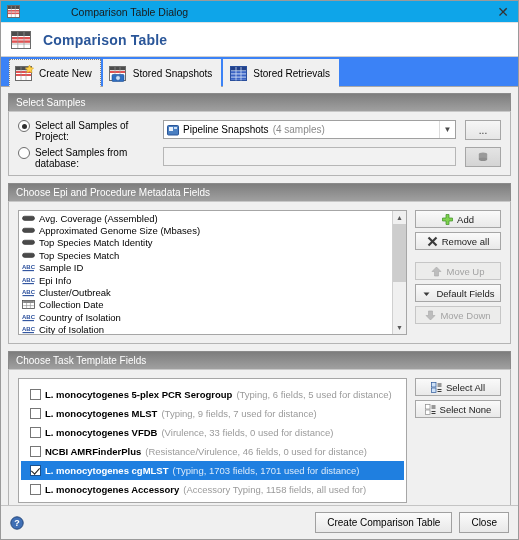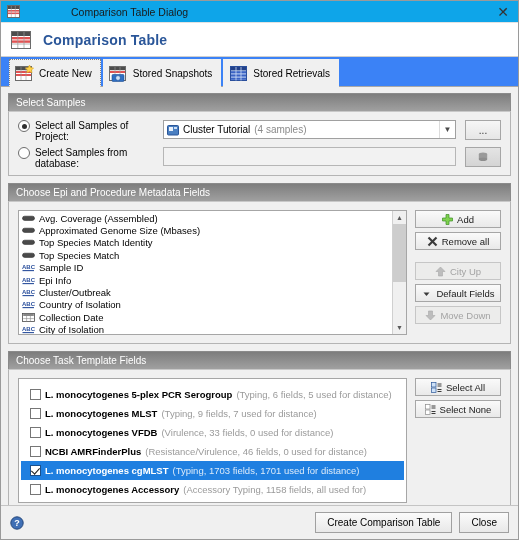--- a/index.html
+++ b/index.html
@@ -310,21 +310,21 @@
           <span class="radio on"></span>
           <span class="rlabel">Select all Samples of Project:</span>
           <span class="combo">
             <span class="proj-ic">
               <svg viewBox="0 0 12 12" width="12" height="12">
                 <rect x="0.5" y="1.5" width="11" height="9.5" rx="1" fill="#4a7fc1" stroke="#2a5699"></rect>
                 <rect x="2" y="3" width="4" height="4" fill="#e9f1fb"></rect>
                 <rect x="7" y="3" width="3" height="2" fill="#cfe0f5"></rect>
               </svg>
             </span>
-            <span class="proj-name">Cluster Tutorial</span>
+            <span class="proj-name">Pipeline Snapshots</span>
             <span class="proj-count">(4 samples)</span>
             <span class="arrow">▼</span>
           </span>
           <span class="sqbtn">...</span>
         </div>
         <div class="srow">
           <span class="radio"></span>
           <span class="rlabel">Select Samples from database:</span>
           <span class="textfield"></span>
           <span class="sqbtn db">
@@ -384,40 +384,40 @@
                 </div>
                 <div class="li">
                   <span class="li-ic"><svg viewBox="0 0 13 9" width="13" height="9">
                       <text x="0" y="6" font-size="6" font-family="Liberation Sans, sans-serif" fill="#2a4f9c" font-weight="bold">ABC</text>
                       <line x1="0.5" y1="7.6" x2="12" y2="7.6" stroke="#2a4f9c" stroke-width="1.1"></line>
                     </svg></span>
                   <span>Cluster/Outbreak</span>
                 </div>
                 <div class="li">
                   <span class="li-ic"><svg viewBox="0 0 13 9" width="13" height="9">
-                      <text x="0" y="6" font-size="6" font-family="Liberation Sans, sans-serif" fill="#2a4f9c" font-weight="bold">ABC</text>
-                      <line x1="0.5" y1="7.6" x2="12" y2="7.6" stroke="#2a4f9c" stroke-width="1.1"></line>
-                    </svg></span>
-                  <span>Country of Isolation</span>
-                </div>
-                <div class="li">
-                  <span class="li-ic"><svg viewBox="0 0 13 9" width="13" height="9">
                       <rect x="0.5" y="0.5" width="12" height="8" fill="#ffffff" stroke="#4a4a4a" stroke-width="0.8"></rect>
                       <rect x="1.2" y="1.2" width="10.6" height="1.6" fill="#6a6a6a"></rect>
                       <line x1="4.6" y1="2.8" x2="4.6" y2="8.5" stroke="#8a8a8a" stroke-width="0.6"></line>
                       <line x1="8.4" y1="2.8" x2="8.4" y2="8.5" stroke="#8a8a8a" stroke-width="0.6"></line>
                       <line x1="1.2" y1="5.6" x2="11.8" y2="5.6" stroke="#8a8a8a" stroke-width="0.6"></line>
                     </svg></span>
                   <span>Collection Date</span>
                 </div>
                 <div class="li">
                   <span class="li-ic"><svg viewBox="0 0 13 9" width="13" height="9">
                       <text x="0" y="6" font-size="6" font-family="Liberation Sans, sans-serif" fill="#2a4f9c" font-weight="bold">ABC</text>
                       <line x1="0.5" y1="7.6" x2="12" y2="7.6" stroke="#2a4f9c" stroke-width="1.1"></line>
                     </svg></span>
+                  <span>Country of Isolation</span>
+                </div>
+                <div class="li">
+                  <span class="li-ic"><svg viewBox="0 0 13 9" width="13" height="9">
+                      <text x="0" y="6" font-size="6" font-family="Liberation Sans, sans-serif" fill="#2a4f9c" font-weight="bold">ABC</text>
+                      <line x1="0.5" y1="7.6" x2="12" y2="7.6" stroke="#2a4f9c" stroke-width="1.1"></line>
+                    </svg></span>
                   <span>City of Isolation</span>
                 </div>
               </div>
             <div class="vscroll">
               <div class="vs-btn">▲</div>
               <div class="vs-track">
                 <div class="vs-thumb"></div>
               </div>
               <div class="vs-btn">▼</div>
             </div>
@@ -440,21 +440,21 @@
               </span>
               <span class="bcap">Remove all</span>
             </div>
             <div class="spacer"></div>
             <div class="btn disabled">
               <span class="bic">
                 <svg viewBox="0 0 11 11" width="11" height="11">
                   <polygon points="5.5,1 10,5.5 7.5,5.5 7.5,10 3.5,10 3.5,5.5 1,5.5" fill="#bdbdbd" stroke="#a8a8a8" stroke-width="0.6"></polygon>
                 </svg>
               </span>
-              <span class="bcap">City Up</span>
+              <span class="bcap">Move Up</span>
             </div>
             <div class="btn">
               <span class="bic">
                 <svg viewBox="0 0 11 11" width="11" height="11">
                   <polygon points="2.5,4.5 8.5,4.5 5.5,8" fill="#3a3a3a"></polygon>
                 </svg>
               </span>
               <span class="bcap">Default Fields</span>
             </div>
             <div class="btn disabled">

